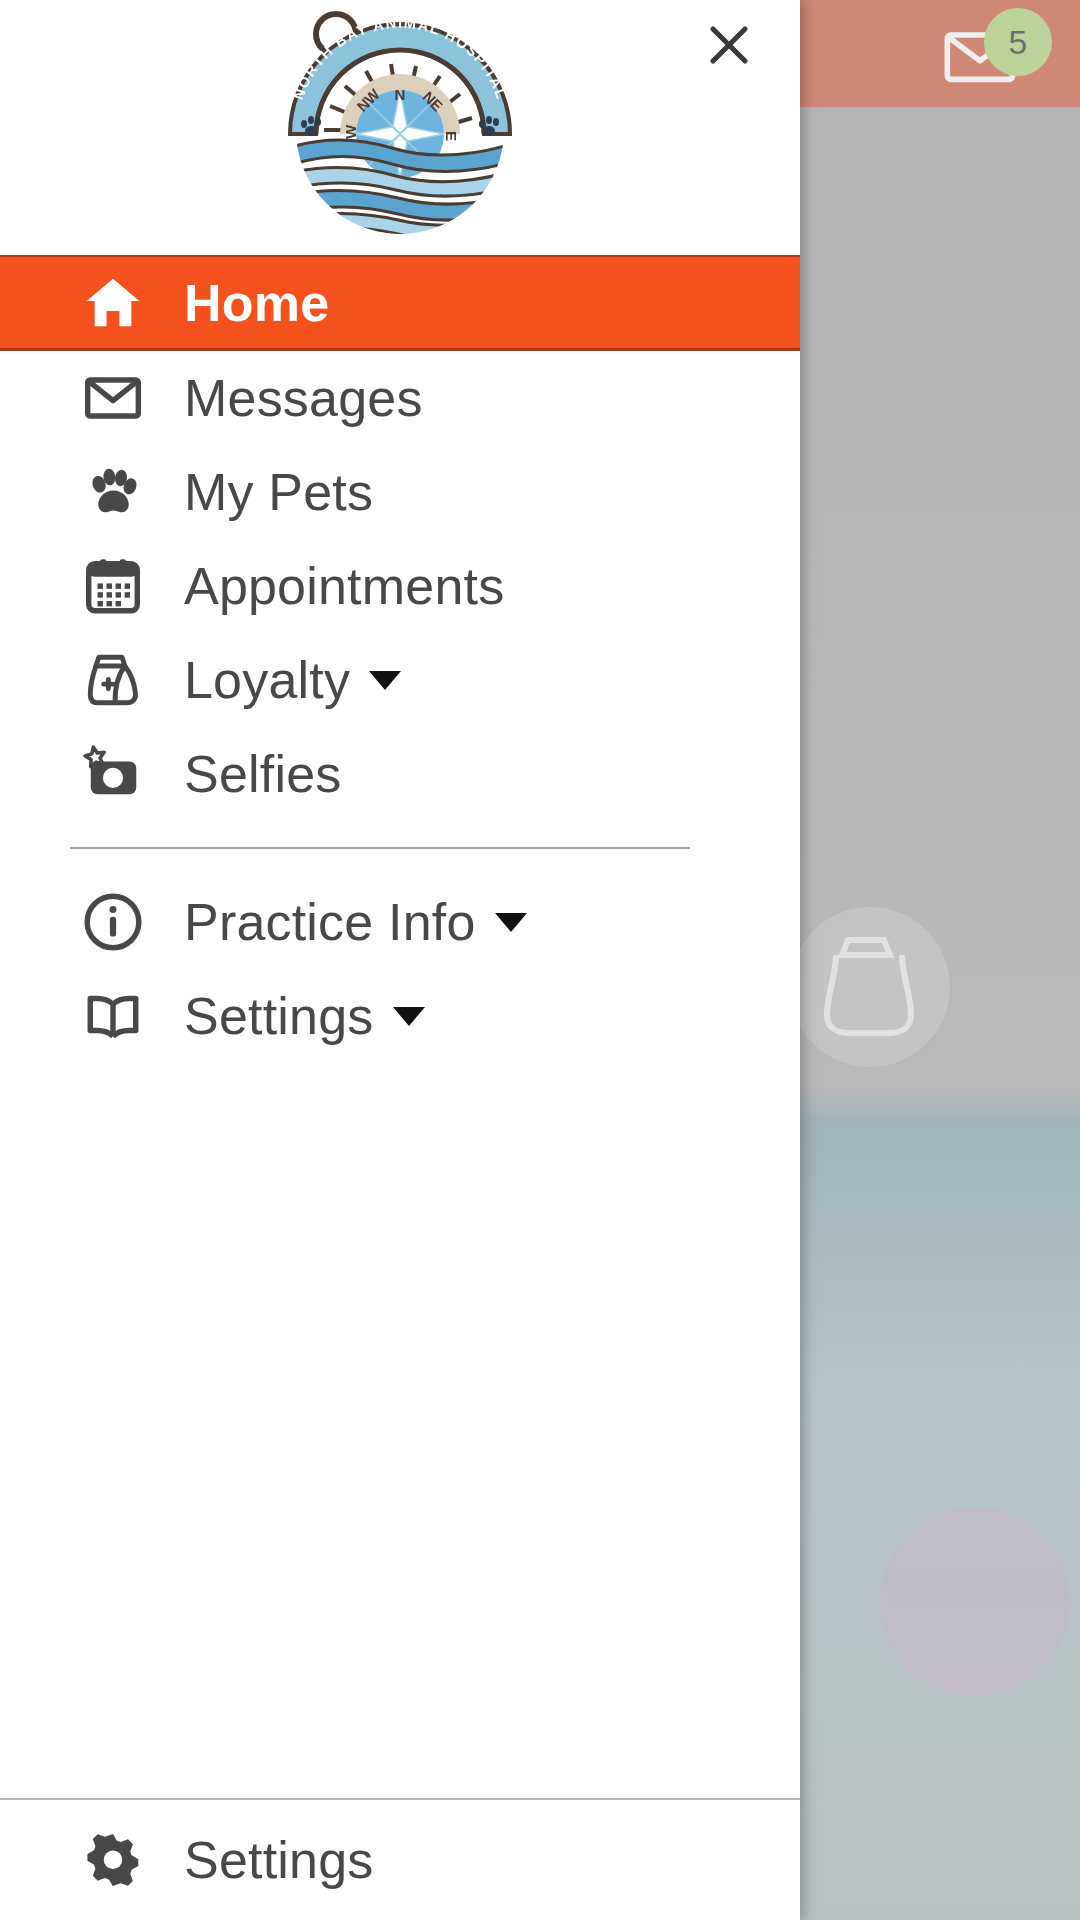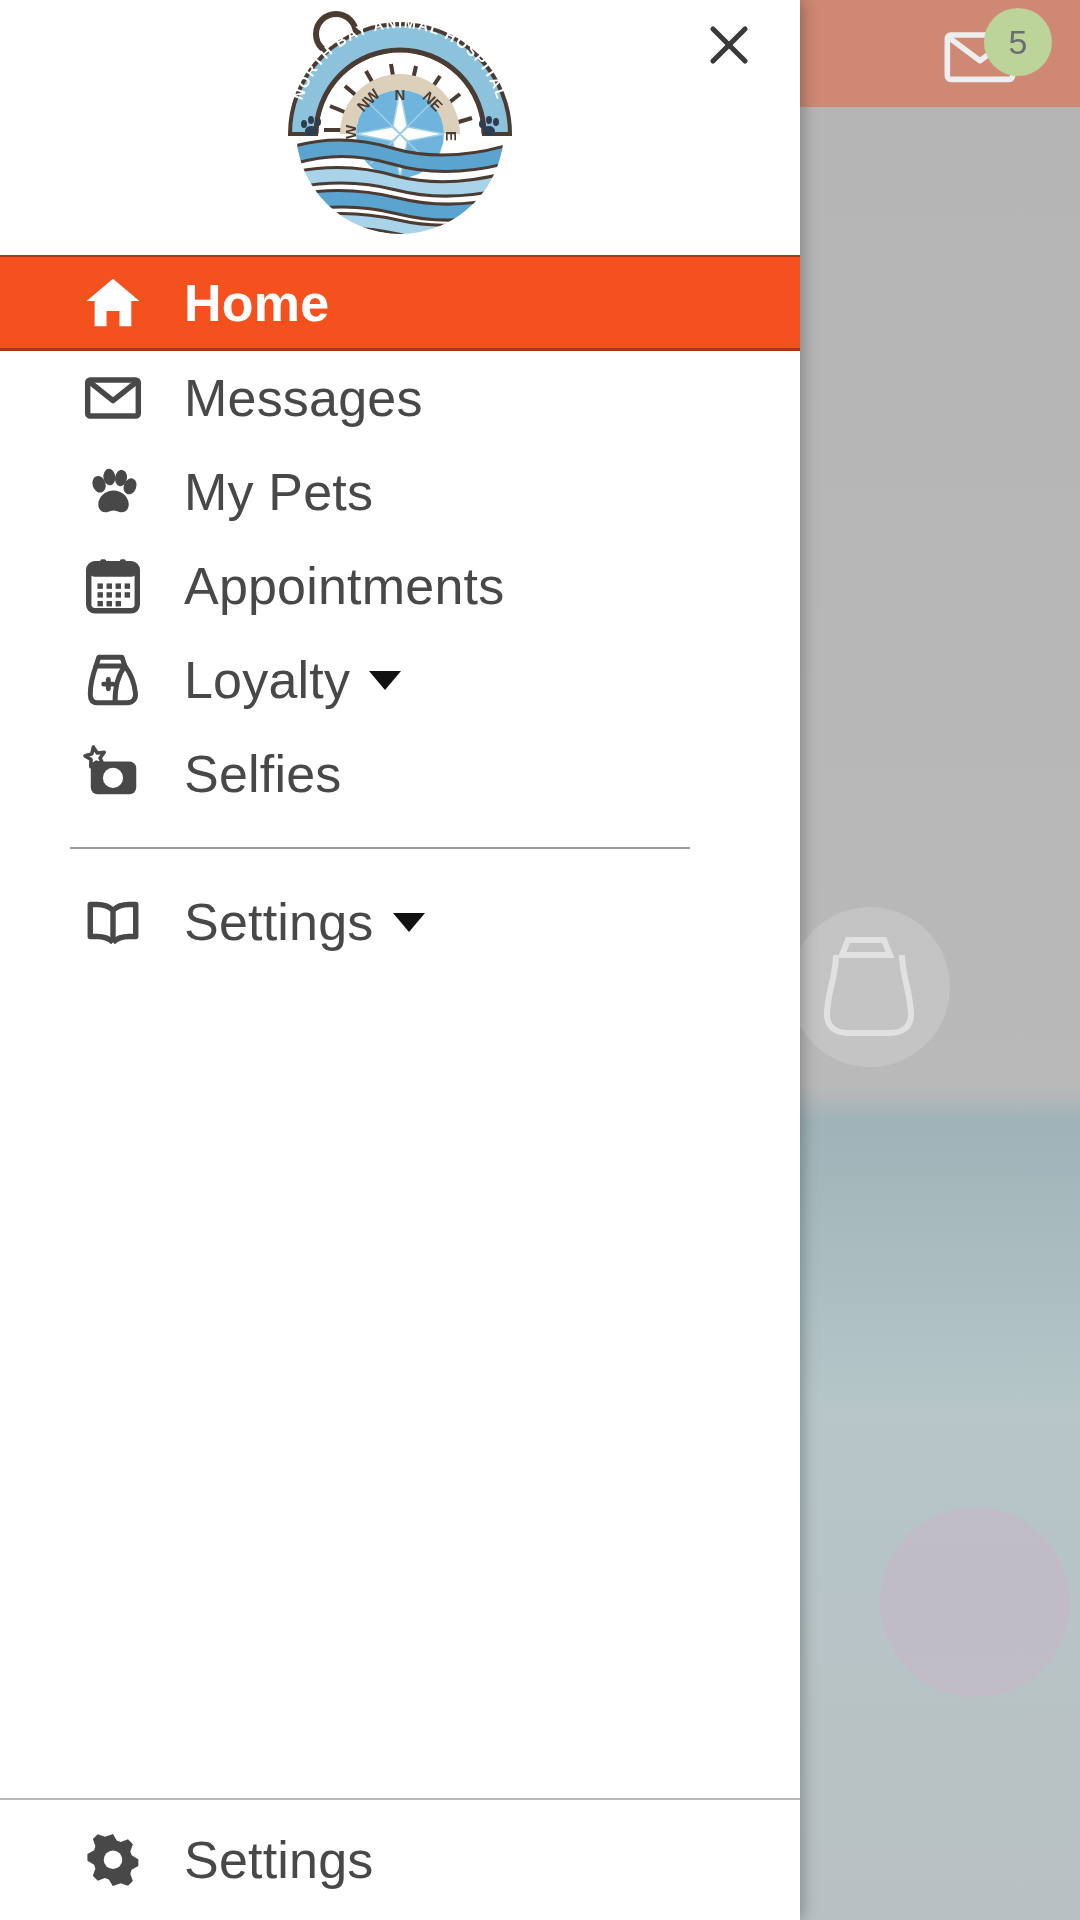--- a/index.html
+++ b/index.html
@@ -315,20 +315,31 @@
           <path d="M4.4 1.6l1.5 2.3 2.7-.3-1.6 2.2 1.1 2.5-2.6-.9-2.1 1.7.1-2.7-2.3-1.4 2.6-.8z" fill="#ffffff" stroke="#484848" stroke-width="1.4" stroke-linejoin="round"></path>
           <rect x="3.4" y="7.2" width="17.6" height="12.6" rx="2.6" fill="#484848"></rect>
           <circle cx="12" cy="13.5" r="3.9" fill="#ffffff"></circle>
         </svg>
       </span>
       <span class="nav-label">Selfies</span>
     </div>
 
     <div class="divider"></div>
 
+    <div class="nav-item">
+      <span class="nav-icon">
+        <svg viewBox="0 0 24 24">
+          <circle cx="12" cy="12" r="10" fill="none" stroke="#484848" stroke-width="2.1"></circle>
+          <circle cx="12" cy="7.2" r="1.35" fill="#484848"></circle>
+          <rect x="10.8" y="10" width="2.4" height="7.6" rx="1" fill="#484848"></rect>
+        </svg>
+      </span>
+      <span class="nav-label">Practice Info</span>
+      <span class="caret"></span>
+    </div>
 
 
     <div class="nav-item">
       <span class="nav-icon">
         <svg viewBox="0 0 24 24" fill="none" stroke="#484848" stroke-width="2.1" stroke-linejoin="round">
           <path d="M12 7.4C10.4 5.9 8.4 5.2 5.9 5.2H3.2v12.4h2.7c2.5 0 4.5.7 6.1 2.2"></path>
           <path d="M12 7.4c1.6-1.5 3.6-2.2 6.1-2.2h2.7v12.4h-2.7c-2.5 0-4.5.7-6.1 2.2"></path>
           <line x1="12" y1="7.4" x2="12" y2="19.8"></line>
         </svg>
       </span>

